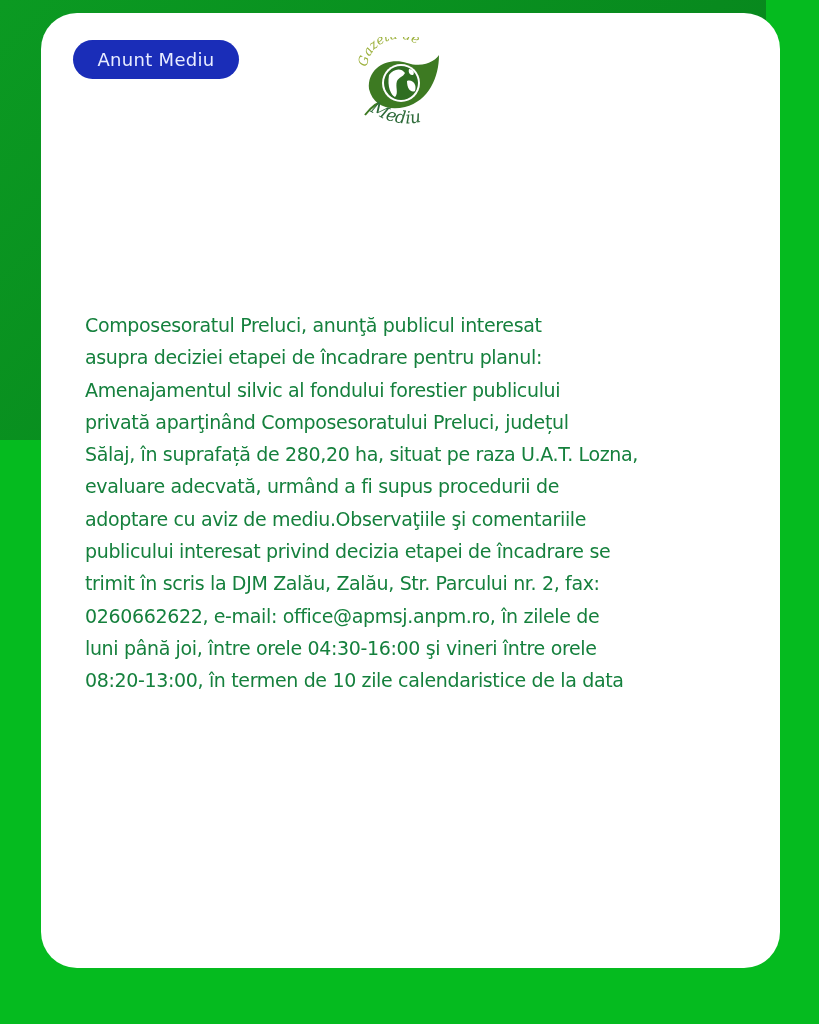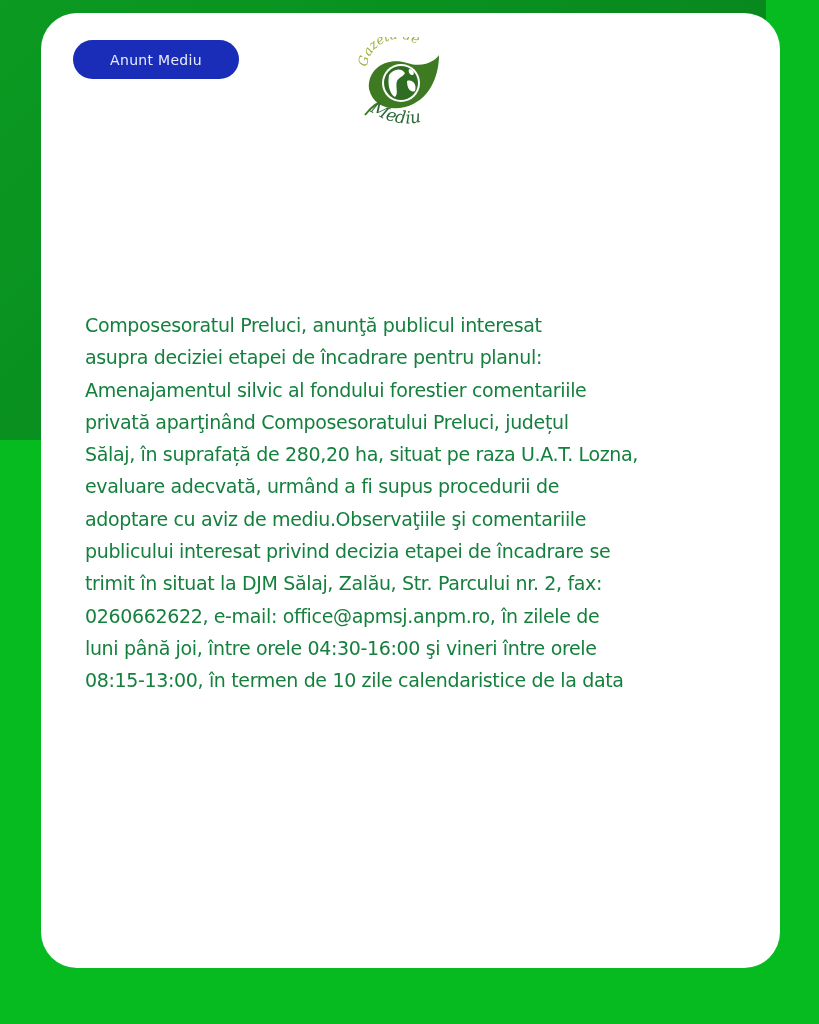--- a/index.html
+++ b/index.html
@@ -12,21 +12,21 @@
       position: absolute; left: 0; top: 0; width: 766px; height: 440px;
       background: linear-gradient(135deg, #0B9A22 0%, #088A1E 60%, #078019 100%);
     }
     .card {
       position: absolute; left: 41px; top: 13px; width: 739px; height: 955px;
       background: #ffffff; border-radius: 36px;
     }
     .badge {
       position: absolute; left: 32px; top: 27px; width: 166px; height: 39px;
       background: #1A2DB8; border-radius: 20px; color: #E8ECFF;
-      font-family: "DejaVu Sans", sans-serif; font-size: 14px; letter-spacing: 0.3px;
+      font-family: "DejaVu Sans", sans-serif; font-size: 18px; letter-spacing: 0.3px;
       display: flex; align-items: center; justify-content: center; box-sizing: border-box;
     }
     .logo { position: absolute; left: 314px; top: 24px; width: 88px; height: 94px; }
     .title {
       position: absolute; left: 44px; top: 132px; width: 660px; margin: 0;
       color: #14206B; font-family: "DejaVu Sans", sans-serif; font-weight: bold;
       font-size: 29px; line-height: 46px; letter-spacing: -0.2px;
     }
     .title span { display: block; white-space: nowrap; }
     .body-text {
@@ -68,25 +68,25 @@
       <text font-family="DejaVu Serif, serif" font-size="17" fill="#2E6B3A" font-style="italic">
         <textPath href="#arcBottom" startOffset="6">Mediu</textPath>
       </text>
     </svg>
   </div>
 
 
   <p class="body-text">
     <span>Composesoratul Preluci, anunţă publicul interesat</span>
     <span>asupra deciziei etapei de încadrare pentru planul:</span>
-    <span>Amenajamentul silvic al fondului forestier comentariile</span>
+    <span>Amenajamentul silvic al fondului forestier publicului</span>
     <span>privată aparţinând Composesoratului Preluci, județul</span>
     <span>Sălaj, în suprafață de 280,20 ha, situat pe raza U.A.T. Lozna,</span>
     <span>evaluare adecvată, urmând a fi supus procedurii de</span>
     <span>adoptare cu aviz de mediu.Observaţiile şi comentariile</span>
     <span>publicului interesat privind decizia etapei de încadrare se</span>
-    <span>trimit în situat la DJM Sălaj, Zalău, Str. Parcului nr. 2, fax:</span>
+    <span>trimit în scris la DJM Zalău, Zalău, Str. Parcului nr. 2, fax:</span>
     <span>0260662622, e-mail: office@apmsj.anpm.ro, în zilele de</span>
     <span>luni până joi, între orele 04:30-16:00 şi vineri între orele</span>
-    <span>08:15-13:00, în termen de 10 zile calendaristice de la data</span>
+    <span>08:20-13:00, în termen de 10 zile calendaristice de la data</span>
   </p>
 
 </div>
 
 </body></html>

